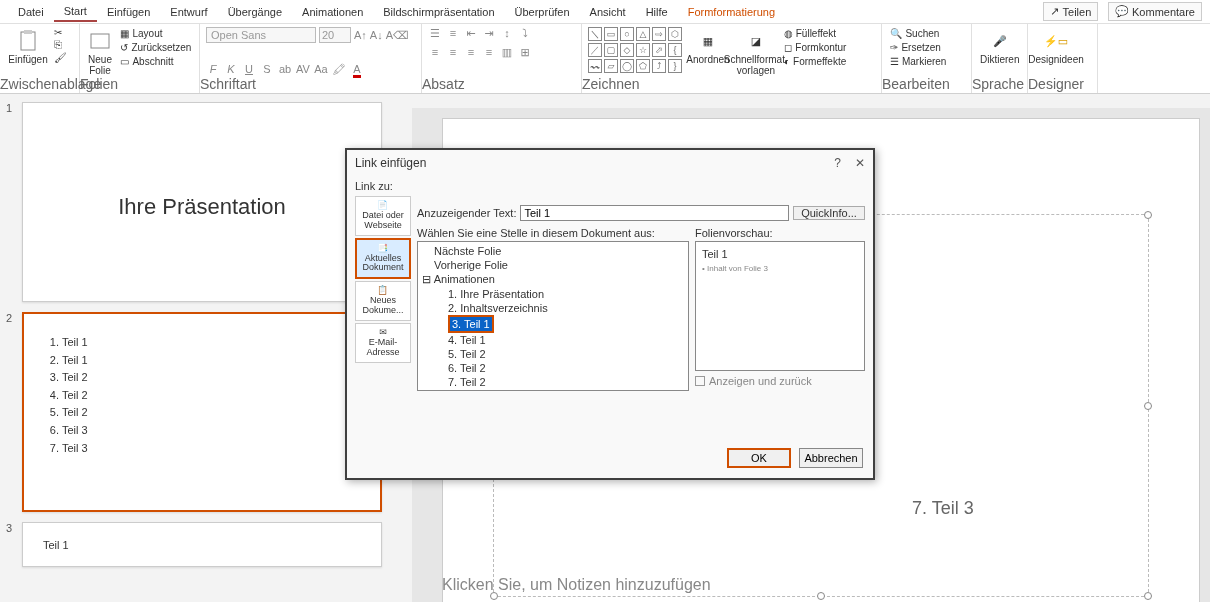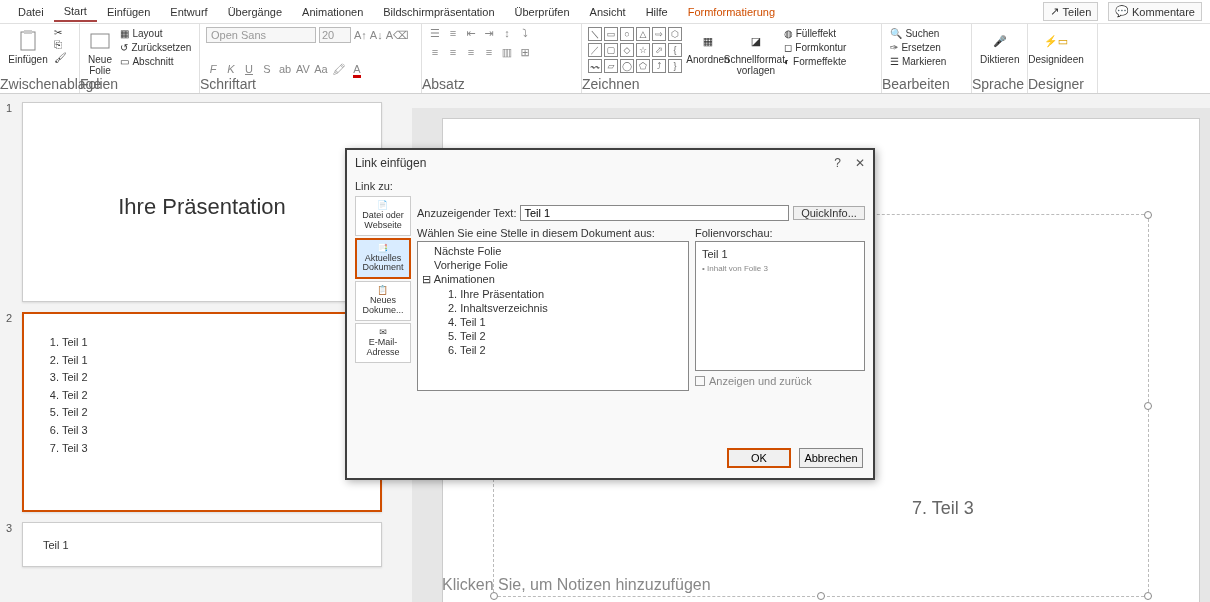--- a/index.html
+++ b/index.html
@@ -373,23 +373,25 @@
       </div>
       <div class="cols">
         <div class="tree-col">
           <div class="lbl">Wählen Sie eine Stelle in diesem Dokument aus:</div>
           <div class="tree">
             <div class="node ind1">Nächste Folie</div>
             <div class="node ind1">Vorherige Folie</div>
             <div class="node">⊟ <span>Animationen</span></div>
             <div class="node ind2">1. Ihre Präsentation</div>
             <div class="node ind2">2. Inhaltsverzeichnis</div>
+            <div style="padding-left:28px"><div class="node sel">3. Teil 1</div></div>
             <div class="node ind2">4. Teil 1</div>
             <div class="node ind2">5. Teil 2</div>
             <div class="node ind2">6. Teil 2</div>
+            <div class="node ind2">7. Teil 2</div>
           </div>
         </div>
         <div class="prev-col">
           <div class="lbl">Folienvorschau:</div>
           <div class="preview">
             <h4>Teil 1</h4>
             <p>• Inhalt von Folie 3</p>
           </div>
           <div class="show-return">
             <span style="width:10px;height:10px;border:1px solid #999;display:inline-block"></span>

